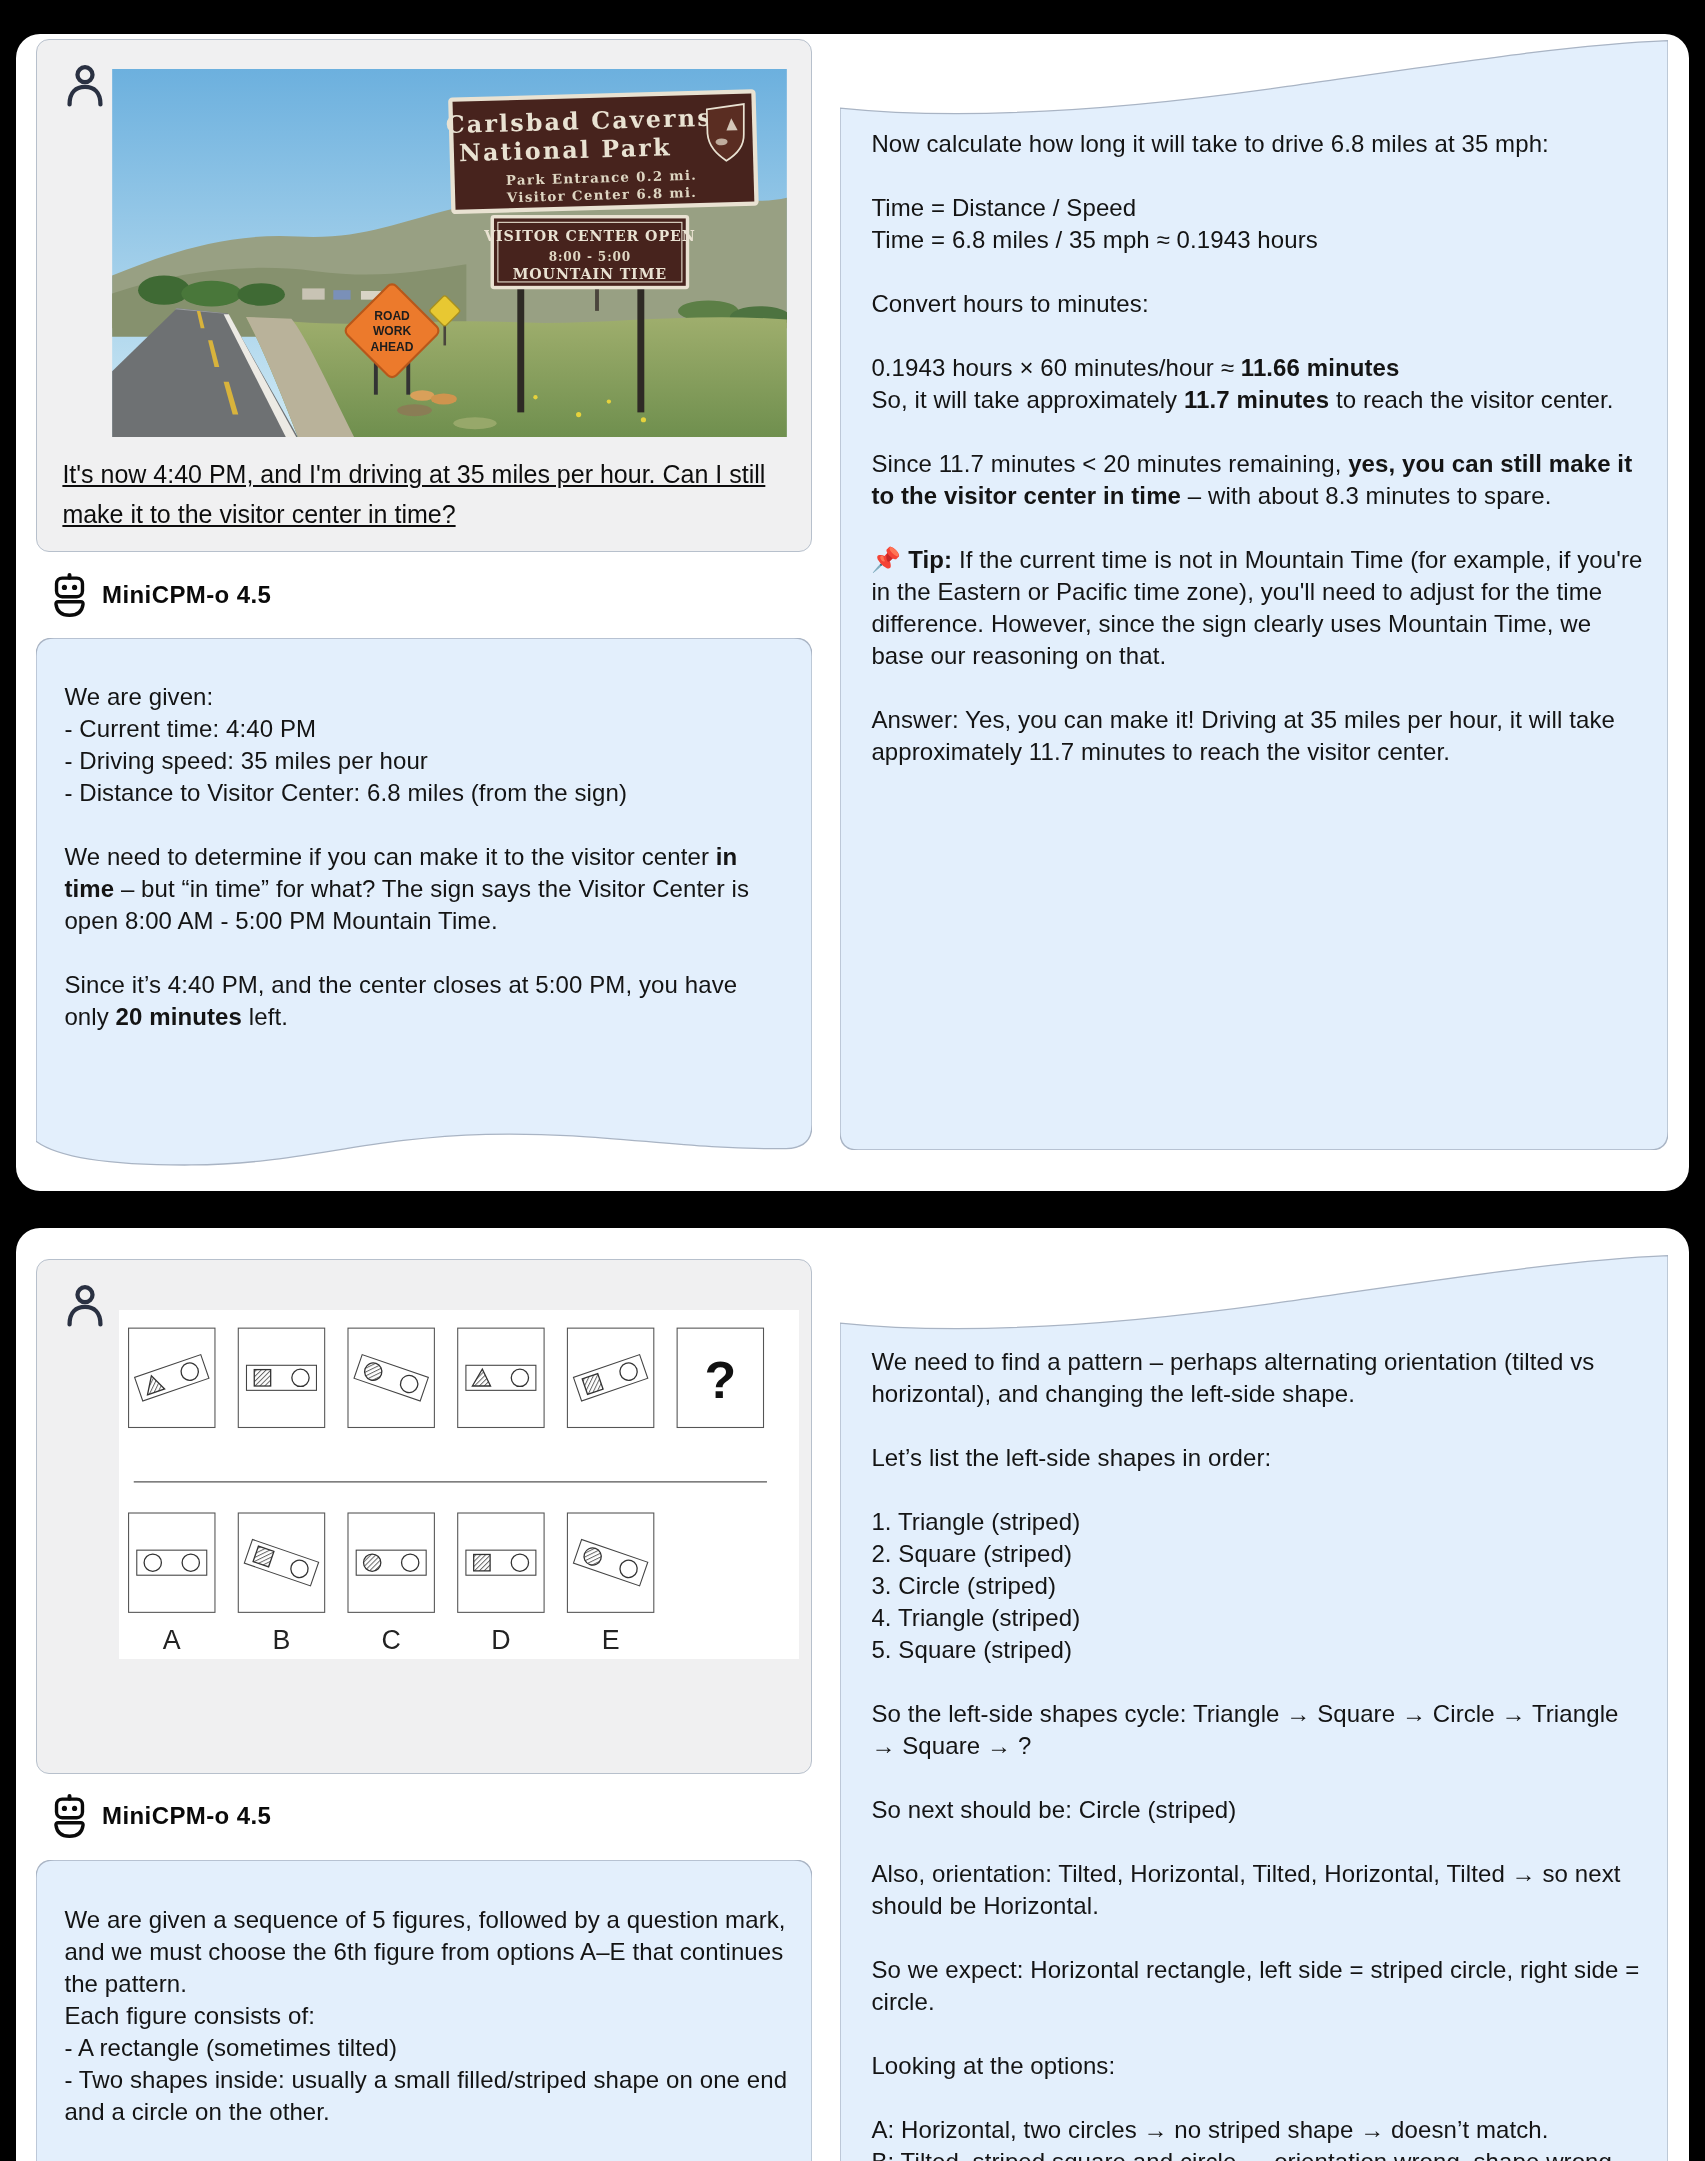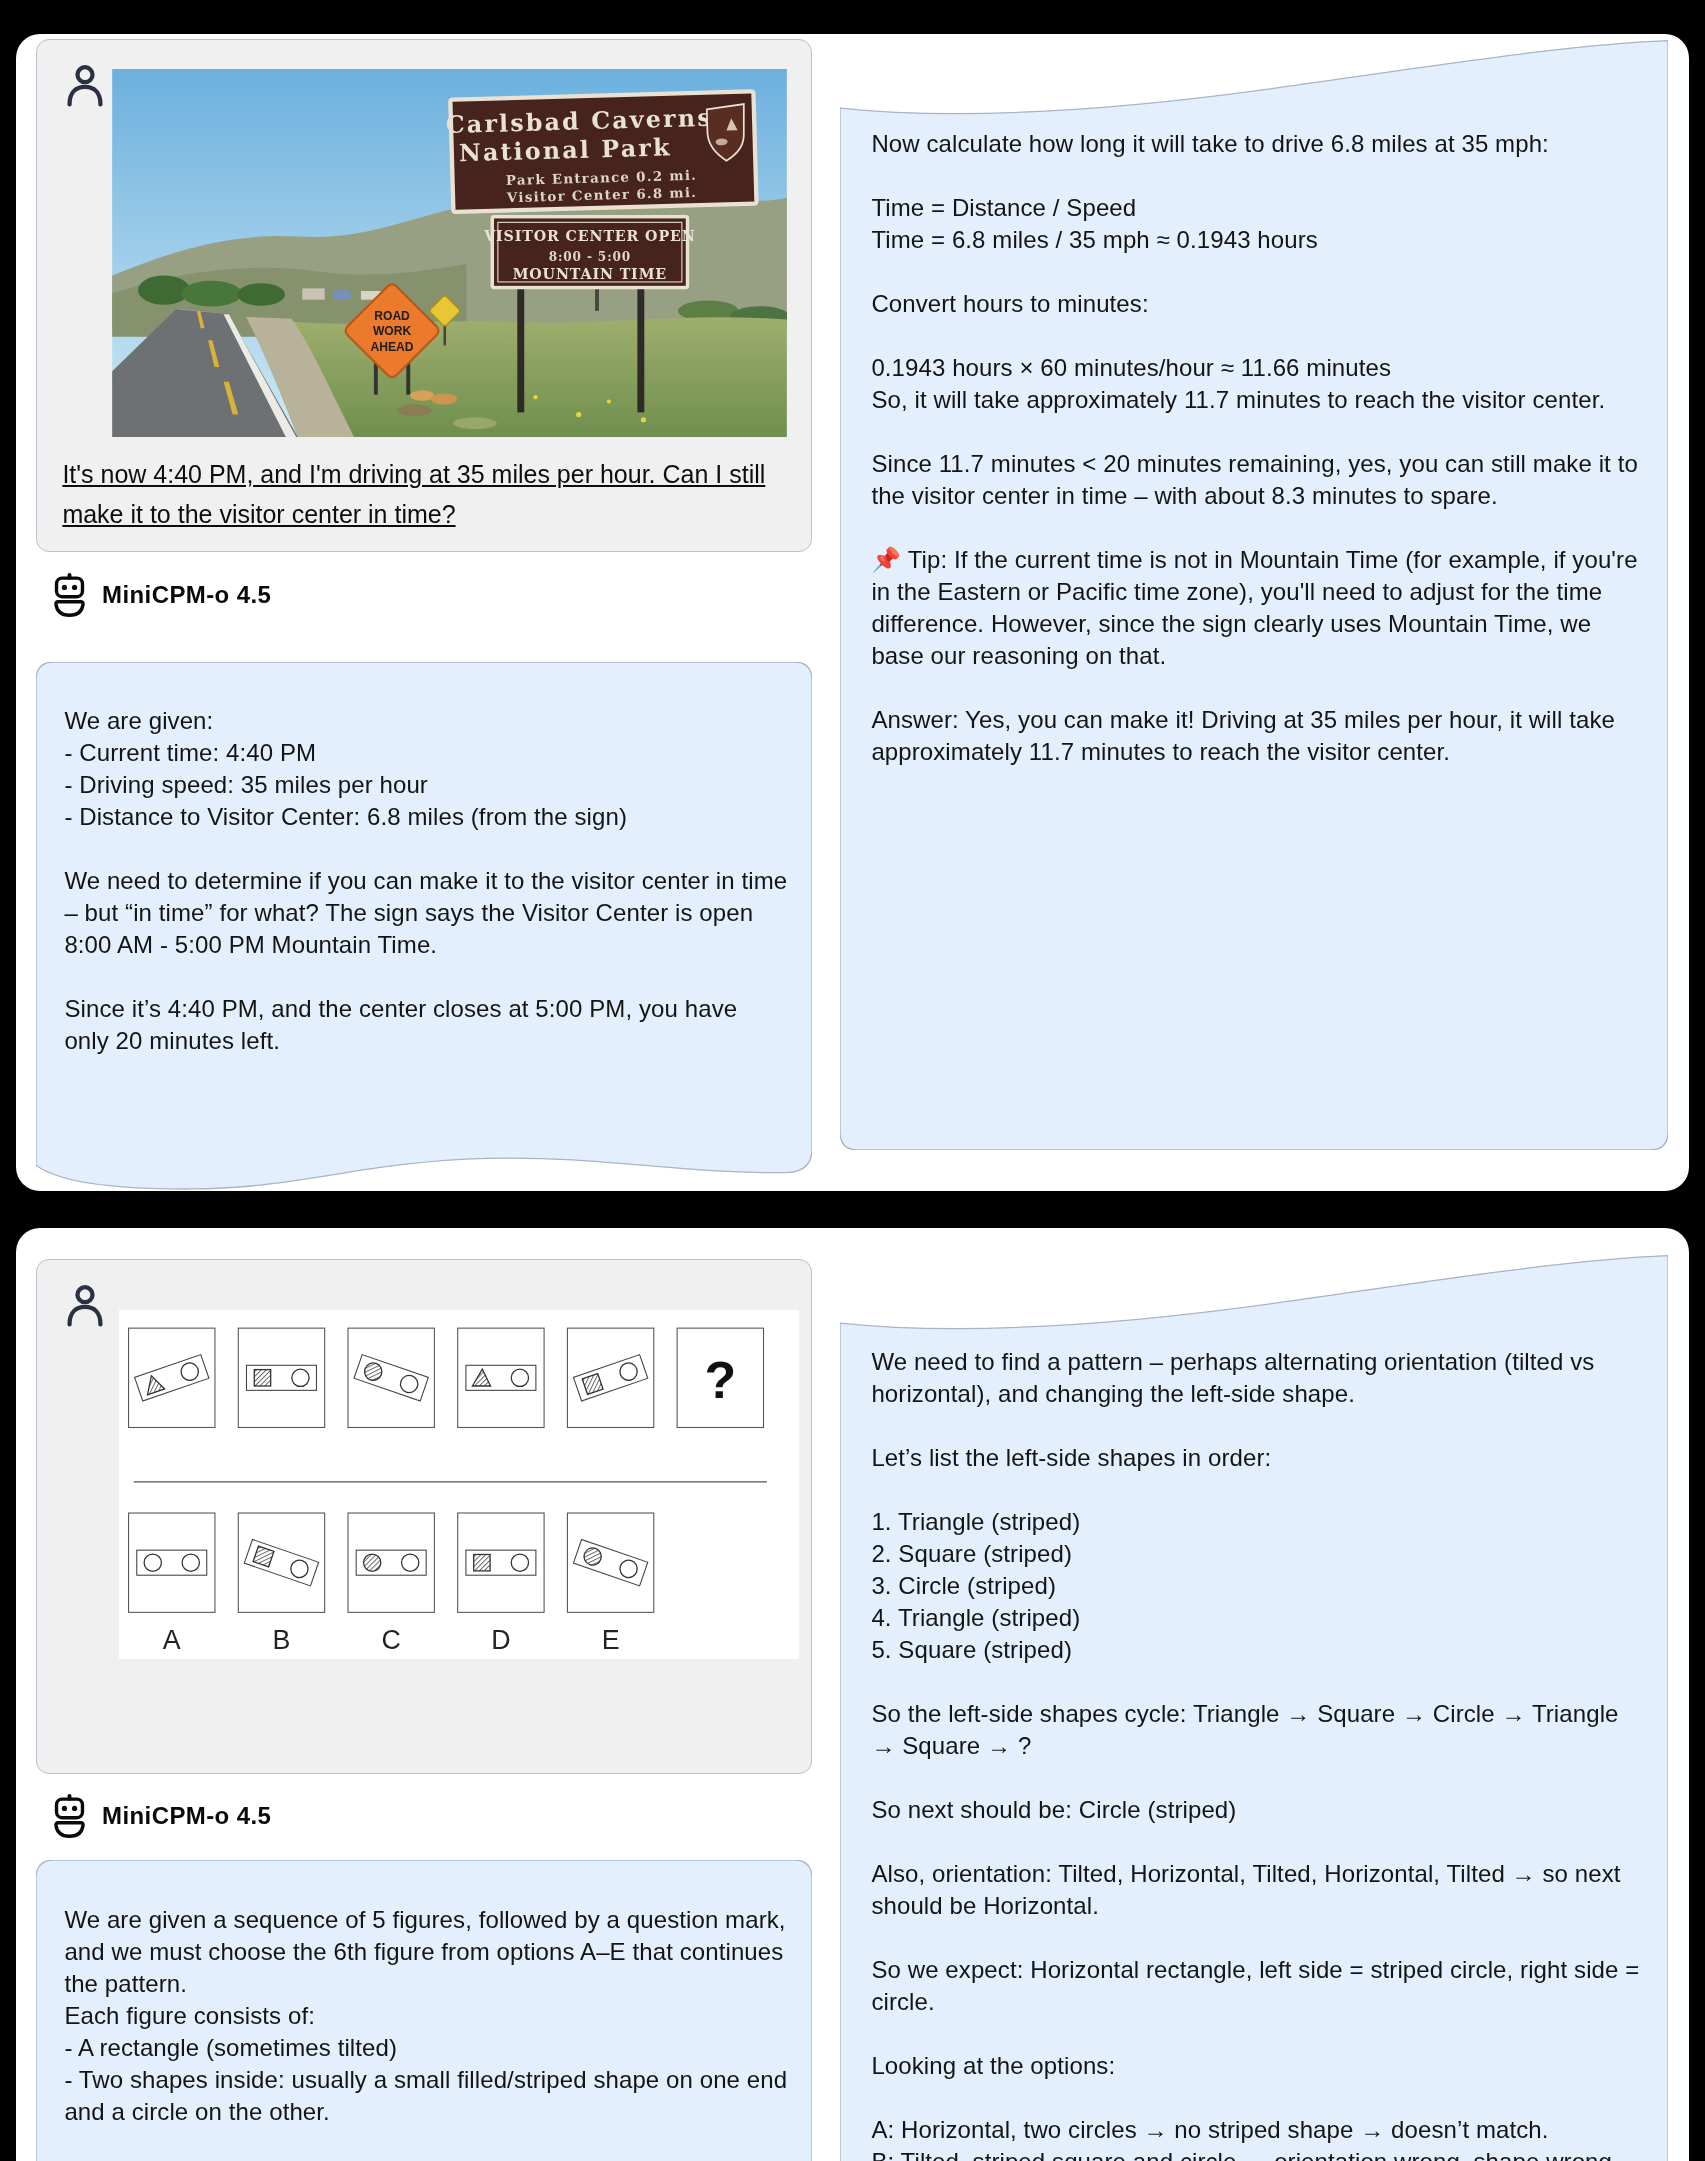--- a/index.html
+++ b/index.html
@@ -7,21 +7,21 @@
   #page{position:relative;width:1706px;height:2904px;background:#000;overflow:hidden;
         font-family:"Liberation Sans", sans-serif;color:#141414;}
   .card{position:absolute;left:16.4px;width:1673px;background:#fff;border-radius:24px;}
   #card1{top:34px;height:1157px;}
   #card2{top:1228px;height:1671px;}
   .gray-bubble{position:absolute;background:#f0f0f1;border:1.3px solid #b7c0cc;border-radius:13px;}
   .bubble{position:absolute;}
   .bubble-bg{position:absolute;inset:0;width:100%;height:100%;display:block;}
   .bubble-bg path{fill:#e3effc;stroke:#a9b4c4;stroke-width:3px;}
   .bubble-content{position:relative;z-index:1;font-size:24px;line-height:32px;letter-spacing:0.1px;}
-  .bubble-content strong{font-weight:400;margin-top:44px;}
+  .bubble-content strong{font-weight:700;margin-top:44px;}
   .question-text{position:absolute;font-size:25px;line-height:40px;color:#0d0d0d;text-decoration:underline;}
   .model-header{position:absolute;display:flex;align-items:center;gap:14.7px;}
   .model-header .label{font-size:24px;font-weight:600;color:#0a0a0a;letter-spacing:0.4px;}
   .icon{display:block;}
   .photo-frame{position:absolute;}
   .puzzle-frame{position:absolute;background:#fff;}
   svg text{font-family:"Liberation Sans", sans-serif;}
   .sign-serif{font-family:"DejaVu Serif", serif;font-weight:700;}
 </style>
 </head>
@@ -138,21 +138,21 @@
       <svg class="icon" width="35" height="44" viewBox="0 0 60 78" aria-hidden="true">
         <rect x="26.5" y="0" width="7" height="12" rx="3.5" fill="#0a0a0a"></rect>
         <rect x="7" y="9" width="46" height="33" rx="10" fill="none" stroke="#0a0a0a" stroke-width="6"></rect>
         <circle cx="21" cy="25.5" r="4.6" fill="#0a0a0a"></circle>
         <circle cx="39" cy="25.5" r="4.6" fill="#0a0a0a"></circle>
         <path d="M10,51 H50 Q54.5,51 54,55.5 C52.5,68 45,75 30,75 C15,75 7.5,68 6,55.5 Q5.5,51 10,51 Z" fill="none" stroke="#0a0a0a" stroke-width="6"></path>
       </svg>
       <span class="label">MiniCPM-o 4.5</span>
     </div>
 
-    <div class="bubble" style="left:20px;top:628px;width:776px;height:530px;">
+    <div class="bubble" style="left:20px;top:604px;width:776px;height:530px;">
         <svg class="bubble-bg" viewBox="0 0 1796 1226" preserveAspectRatio="none">
           <path d="M 42 0 L 1754 0 Q 1796 0 1796 42 L 1796 1126 Q 1796 1180 1736 1181 C 1472.7199999999998 1184 1329.04 1142 1041.6799999999998 1148 C 754.3199999999999 1156 610.6400000000001 1218 359.20000000000005 1219 C 179.60000000000002 1220 53.879999999999995 1204 0 1164 L 0 42 Q 0 0 42 0 Z"></path>
         </svg>
       <div class="bubble-content" style="padding:43px 25px 0 28px;">We are given:<br>- Current time: 4:40 PM<br>- Driving speed: 35 miles per hour<br>- Distance to Visitor Center: 6.8 miles (from the sign)<br><br>We need to determine if you can make it to the visitor center <strong>in time</strong> – but “in time” for what? The sign says the Visitor Center is open 8:00 AM - 5:00 PM Mountain Time.<br><br>Since it’s 4:40 PM, and the center closes at 5:00 PM, you have only <strong>20 minutes</strong> left.</div>
     </div>
 
     <div class="bubble" style="left:824px;top:4.3px;width:828px;height:1112px;">
         <svg class="bubble-bg" viewBox="0 0 1916 2572" preserveAspectRatio="none">
           <path d="M 0 162 C 268.24 190 613.12 172 1034.64 112 C 1456.16 52 1705.24 14 1916 6 L 1916 2530 Q 1916 2572 1874 2572 L 42 2572 Q 0 2572 0 2530 Z"></path>
         </svg>

